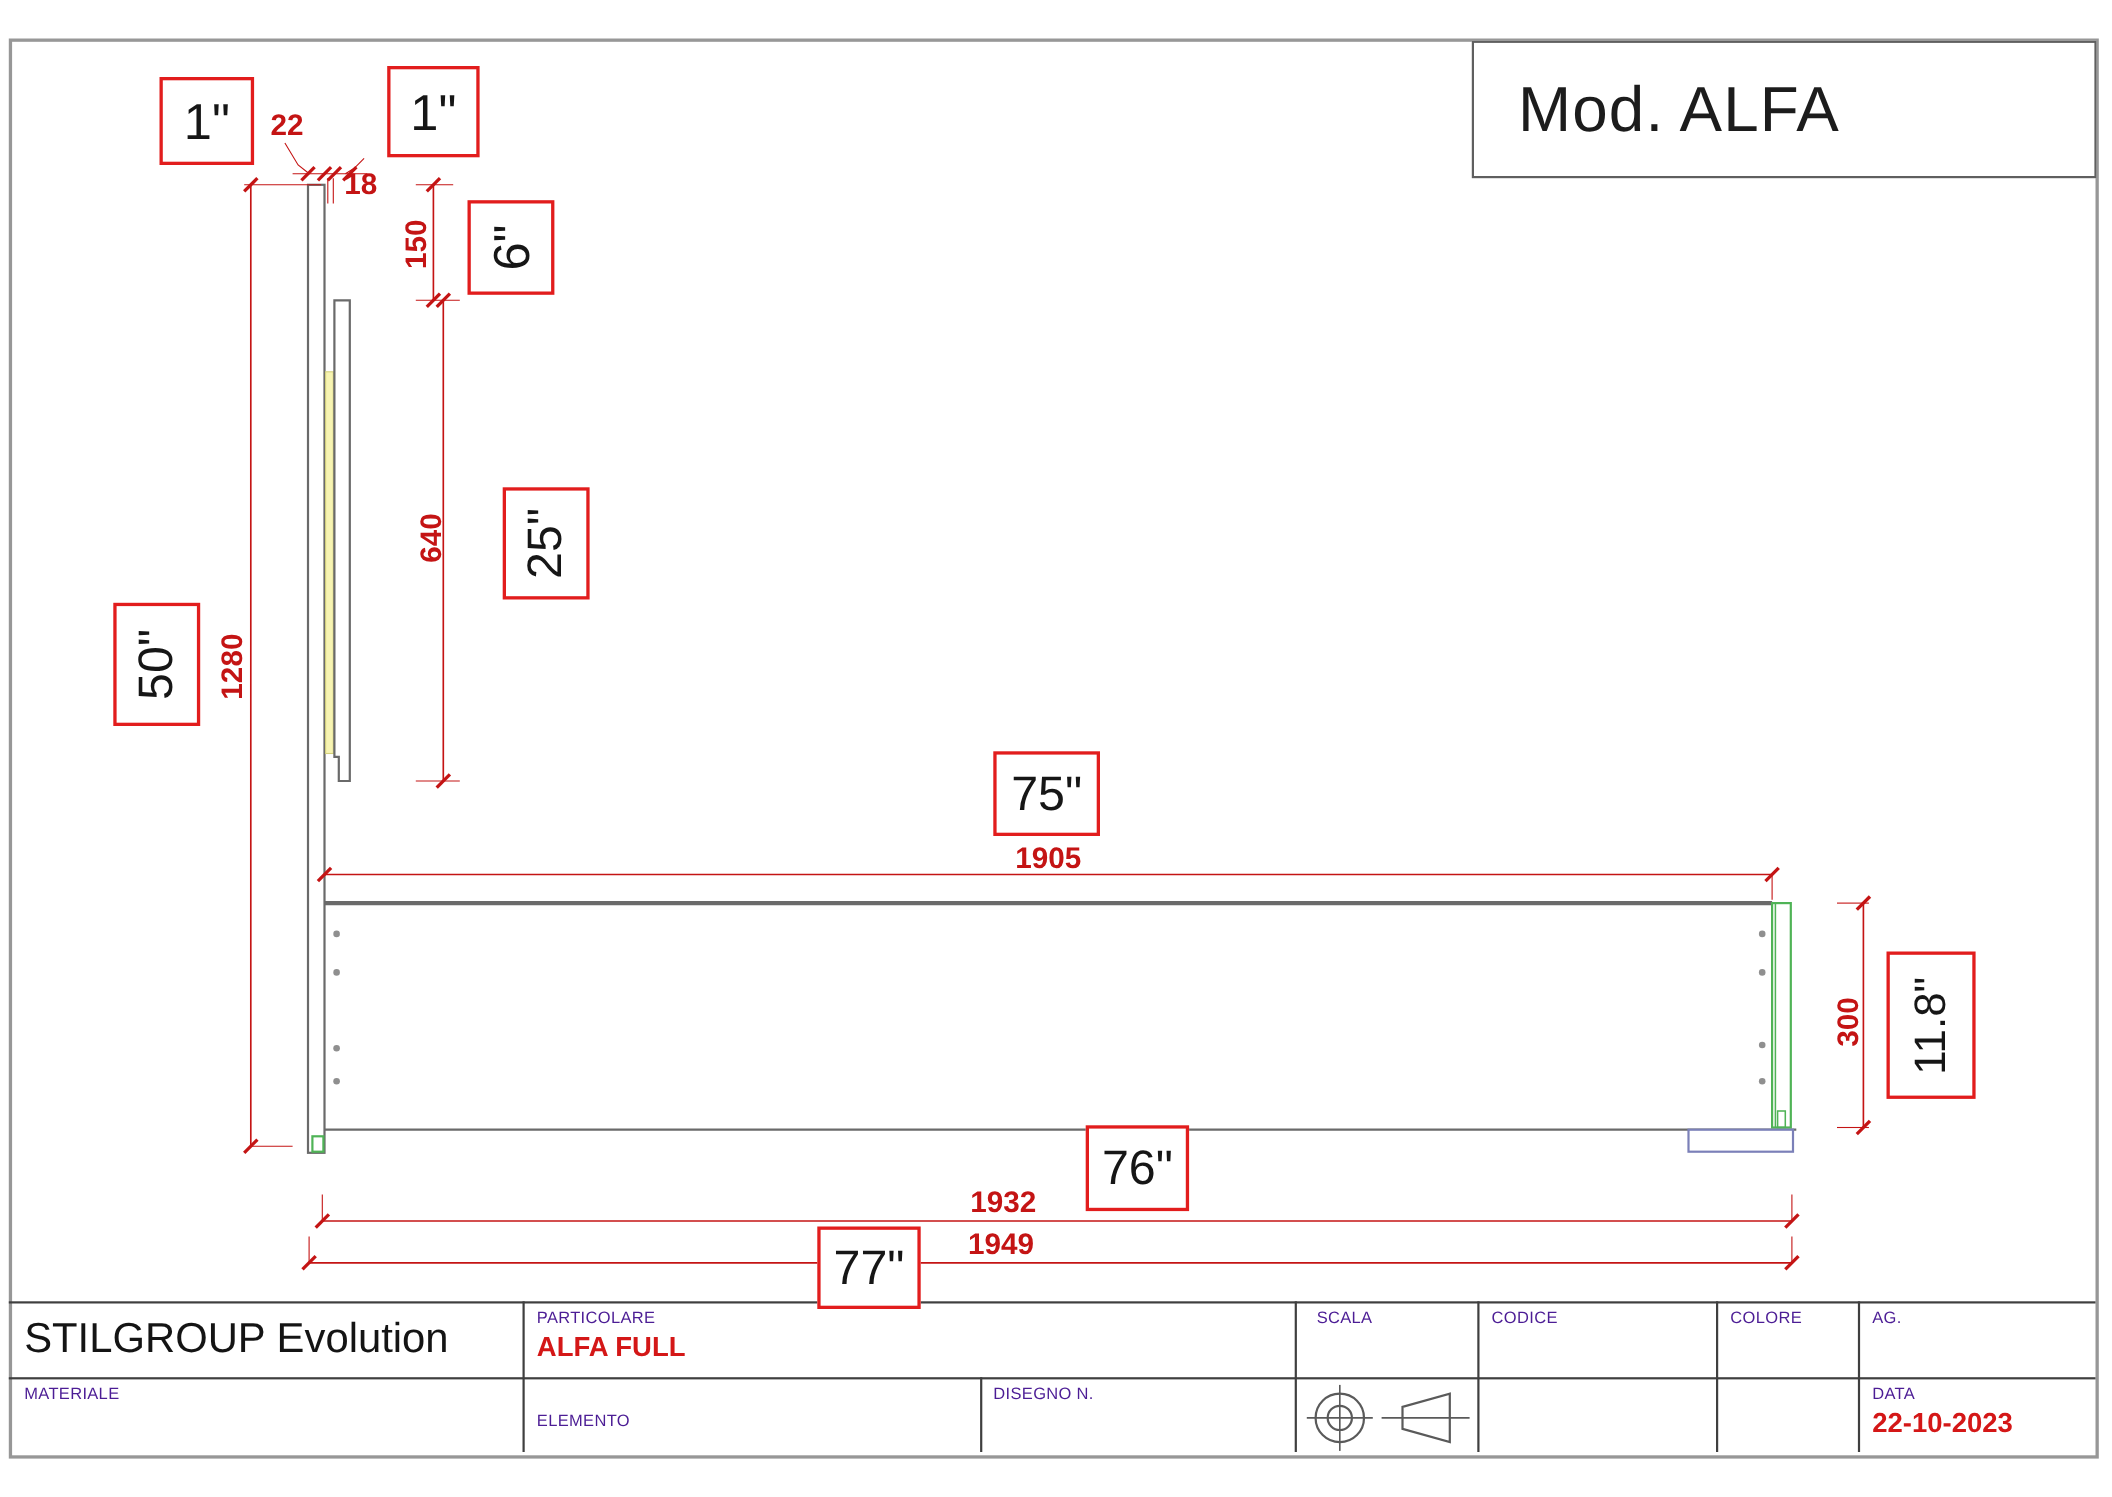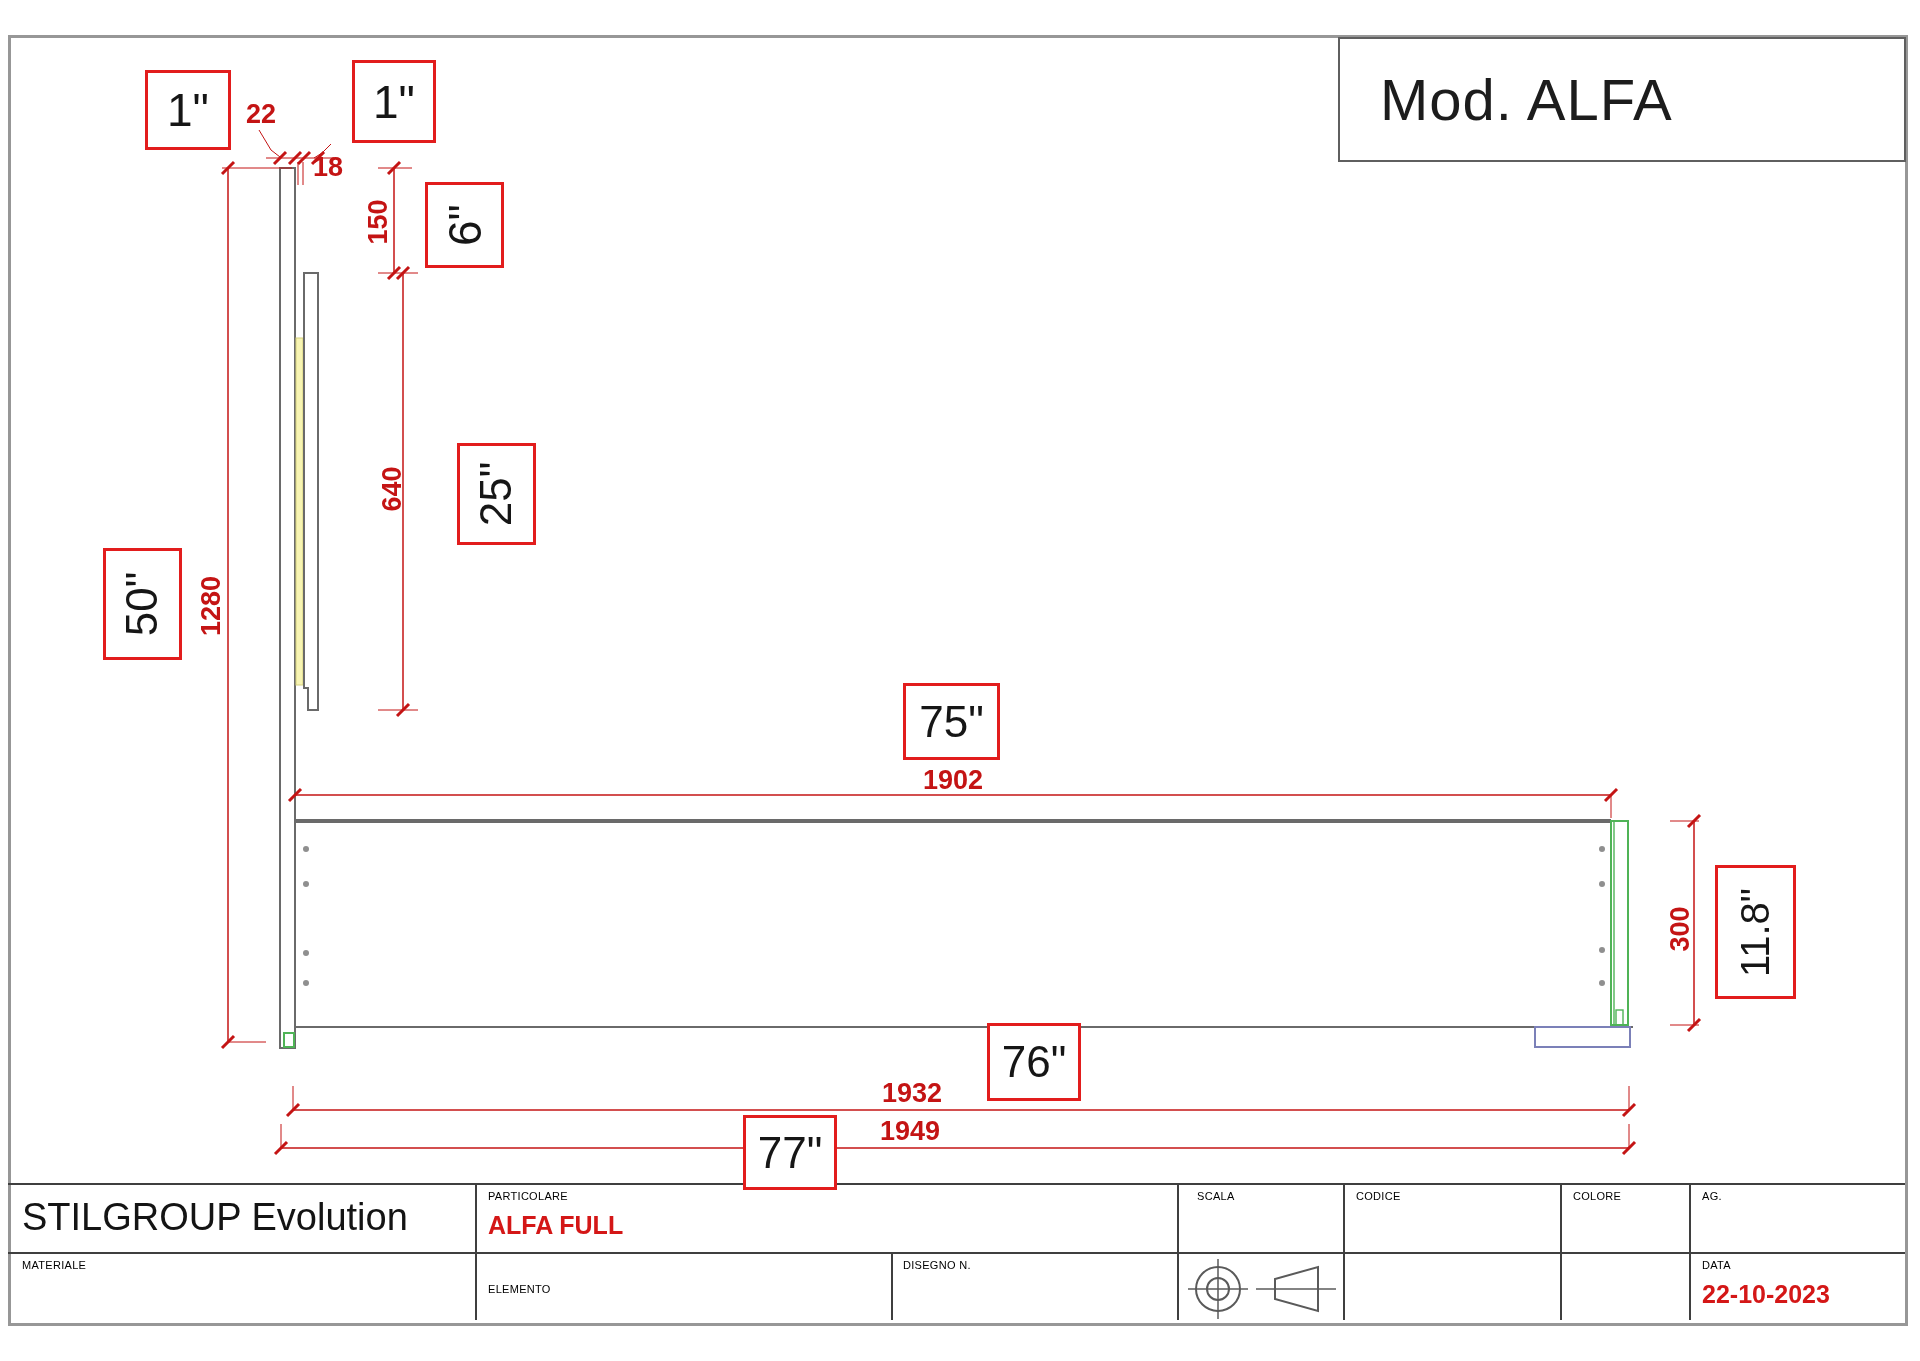--- a/index.html
+++ b/index.html
@@ -16,21 +16,21 @@
   .rbox{position:absolute;border:3px solid #e21d1d;background:#fff;display:flex;
         align-items:center;justify-content:center;color:#161616;z-index:5;}
   .rbox span{white-space:nowrap;}
   .rot span{transform:rotate(-90deg);display:block;}
   
   .rdim{position:absolute;color:#c41414;font-weight:700;font-size:27px;white-space:nowrap;
         display:flex;align-items:center;justify-content:center;z-index:4;}
   .rdim.v{transform:rotate(-90deg);}
   
   .tbline{position:absolute;background:#3f3f3f;z-index:2;}
-  .tblabel{position:absolute;font-size:11px;color:#000000;letter-spacing:.3px;z-index:3;}
+  .tblabel{position:absolute;font-size:15px;color:#4c1d95;letter-spacing:.3px;z-index:3;}
   .tbred{position:absolute;font-size:25px;font-weight:700;color:#d41717;z-index:3;}
   #company-name{position:absolute;font-size:38px;color:#141414;z-index:3;}
   svg{position:absolute;left:0;top:0;z-index:1;}
 </style>
 </head>
 <body>
 
 <div id="app">
 
   <svg width="1920" height="1361" viewBox="0 0 1920 1361">
@@ -183,21 +183,21 @@
 
   <div class="rbox rot" style="left:1715px;top:865px;width:75px;height:128px;font-size:40px;">
     <span>11.8"</span>
     </div>
 
   <div class="rdim" style="left:231px;top:100px;width:60px;height:28px;">22</div>
   <div class="rdim" style="left:298px;top:114px;width:60px;height:28px;margin-top:39px;">18</div>
   <div class="rdim v" style="left:338px;top:208px;width:80px;height:28px;">150</div>
   <div class="rdim v" style="left:352px;top:475px;width:80px;height:28px;">640</div>
   <div class="rdim v" style="left:171px;top:592px;width:80px;height:28px;">1280</div>
-  <div class="rdim" style="left:903px;top:766px;width:100px;height:28px;">1902</div>
+  <div class="rdim" style="left:903px;top:766px;width:100px;height:28px;">1905</div>
   <div class="rdim v" style="left:1640px;top:915px;width:80px;height:28px;">300</div>
   <div class="rdim" style="left:862px;top:1079px;width:100px;height:28px;">1932</div>
   <div class="rdim" style="left:860px;top:1117px;width:100px;height:28px;">1949</div>
 
   <div class="tbline" style="left:8px;top:1183px;width:1897px;height:2px;"></div>
   <div class="tbline" style="left:8px;top:1252px;width:1897px;height:2px;"></div>
   <div class="tbline" style="left:475px;top:1183px;width:2px;height:137px;"></div>
   <div class="tbline" style="left:891px;top:1252px;width:2px;height:68px;"></div>
   <div class="tbline" style="left:1177px;top:1183px;width:2px;height:137px;"></div>
   <div class="tbline" style="left:1343px;top:1183px;width:2px;height:137px;"></div>

